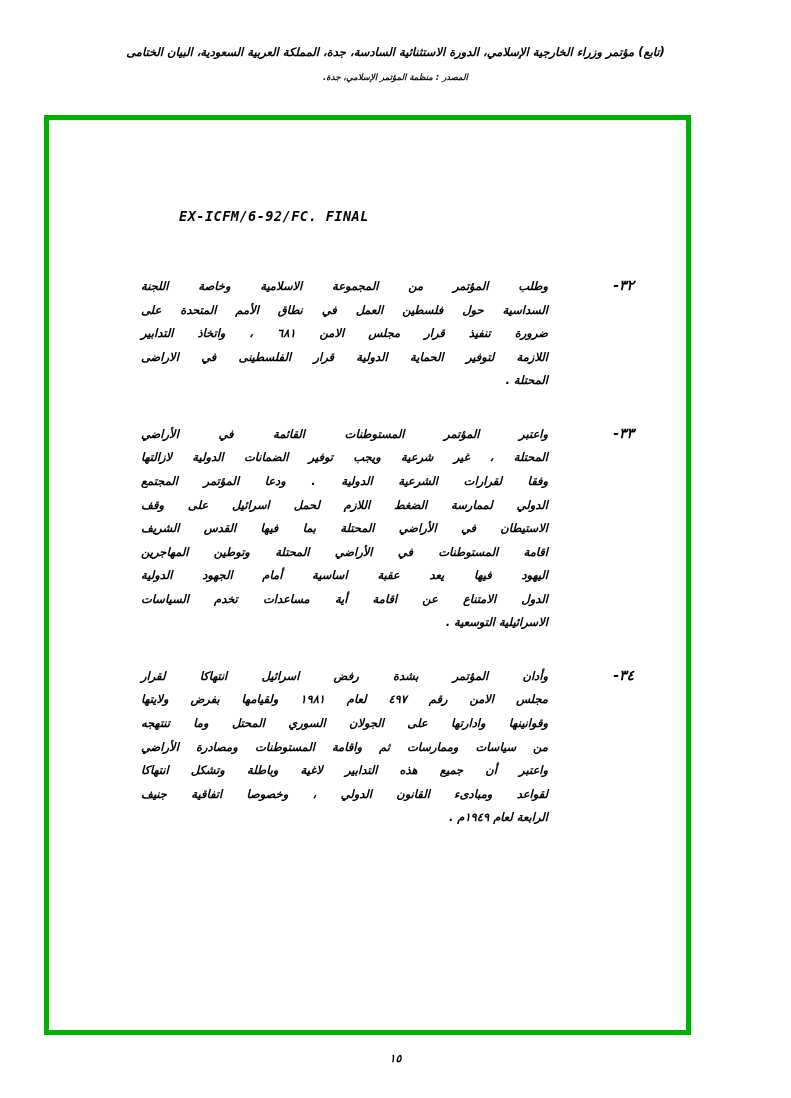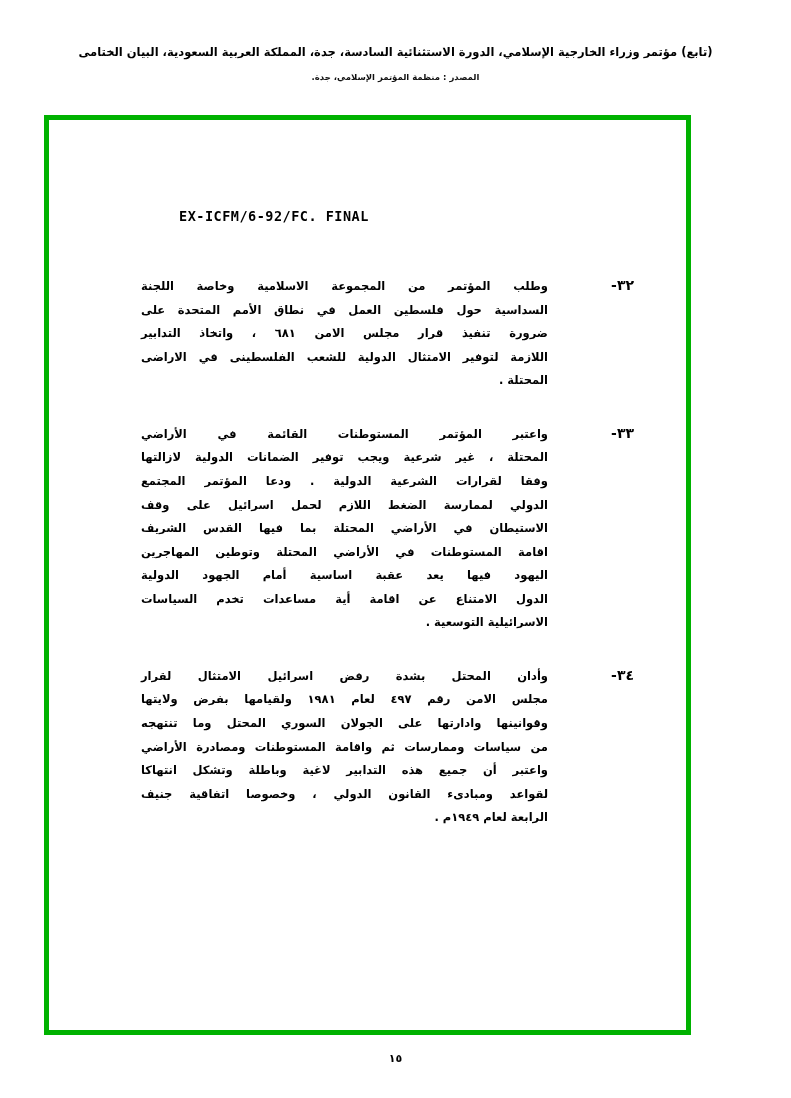--- a/index.html
+++ b/index.html
@@ -12,20 +12,21 @@
     height: 1098px;
     position: relative;
     font-family: "Liberation Serif", serif;
     color: #000000;
     overflow: hidden;
   }
 
   .page {
     position: absolute;
     inset: 0;
+    font-style: italic;
   }
 
   
   .doc-header {
     position: absolute;
     top: 44px;
     left: 0;
     right: 0;
     text-align: center;
     direction: rtl;
@@ -150,21 +151,21 @@
     <div class="doc-code">EX-ICFM/6-92/FC. FINAL</div>
 
     <div class="content">
 
       <div class="para">
         <div class="para-num">٣٢-</div>
         <div class="para-lines">
           <div class="line stretch">وطلب المؤتمر من المجموعة الاسلامية وخاصة اللجنة</div>
           <div class="line stretch">السداسية حول فلسطين العمل في نطاق الأمم المتحدة على</div>
           <div class="line stretch">ضرورة تنفيذ قرار مجلس الامن ٦٨١ ، واتخاذ التدابير</div>
-          <div class="line stretch">اللازمة لتوفير الامتثال الدولية للشعب الفلسطينى في الاراضى</div>
+          <div class="line stretch">اللازمة لتوفير الحماية الدولية قرار الفلسطينى في الاراضى</div>
           <div class="line">المحتلة .</div>
         </div>
       </div>
 
       <div class="para">
         <div class="para-num">٣٣-</div>
         <div class="para-lines">
           <div class="line stretch">واعتبر المؤتمر المستوطنات القائمة في الأراضي</div>
           <div class="line stretch">المحتلة ، غير شرعية ويجب توفير الضمانات الدولية لازالتها</div>
           <div class="line stretch">وفقا لقرارات الشرعية الدولية . ودعا المؤتمر المجتمع</div>
@@ -173,21 +174,21 @@
           <div class="line stretch">اقامة المستوطنات في الأراضي المحتلة وتوطين المهاجرين</div>
           <div class="line stretch">اليهود فيها يعد عقبة اساسية أمام الجهود الدولية</div>
           <div class="line stretch">الدول الامتناع عن اقامة أية مساعدات تخدم السياسات</div>
           <div class="line">الاسرائيلية التوسعية .</div>
         </div>
       </div>
 
       <div class="para">
         <div class="para-num">٣٤-</div>
         <div class="para-lines">
-          <div class="line stretch">وأدان المحتل بشدة رفض اسرائيل الامتثال لقرار</div>
+          <div class="line stretch">وأدان المؤتمر بشدة رفض اسرائيل انتهاكا لقرار</div>
           <div class="line stretch">مجلس الامن رقم ٤٩٧ لعام ١٩٨١ ولقيامها بفرض ولايتها</div>
           <div class="line stretch">وقوانينها وادارتها على الجولان السوري المحتل وما تنتهجه</div>
           <div class="line stretch">من سياسات وممارسات ثم واقامة المستوطنات ومصادرة الأراضي</div>
           <div class="line stretch">واعتبر أن جميع هذه التدابير لاغية وباطلة وتشكل انتهاكا</div>
           <div class="line stretch">لقواعد ومبادىء القانون الدولي ، وخصوصا اتفاقية جنيف</div>
           <div class="line">الرابعة لعام ١٩٤٩م .</div>
         </div>
       </div>
 
     </div>

